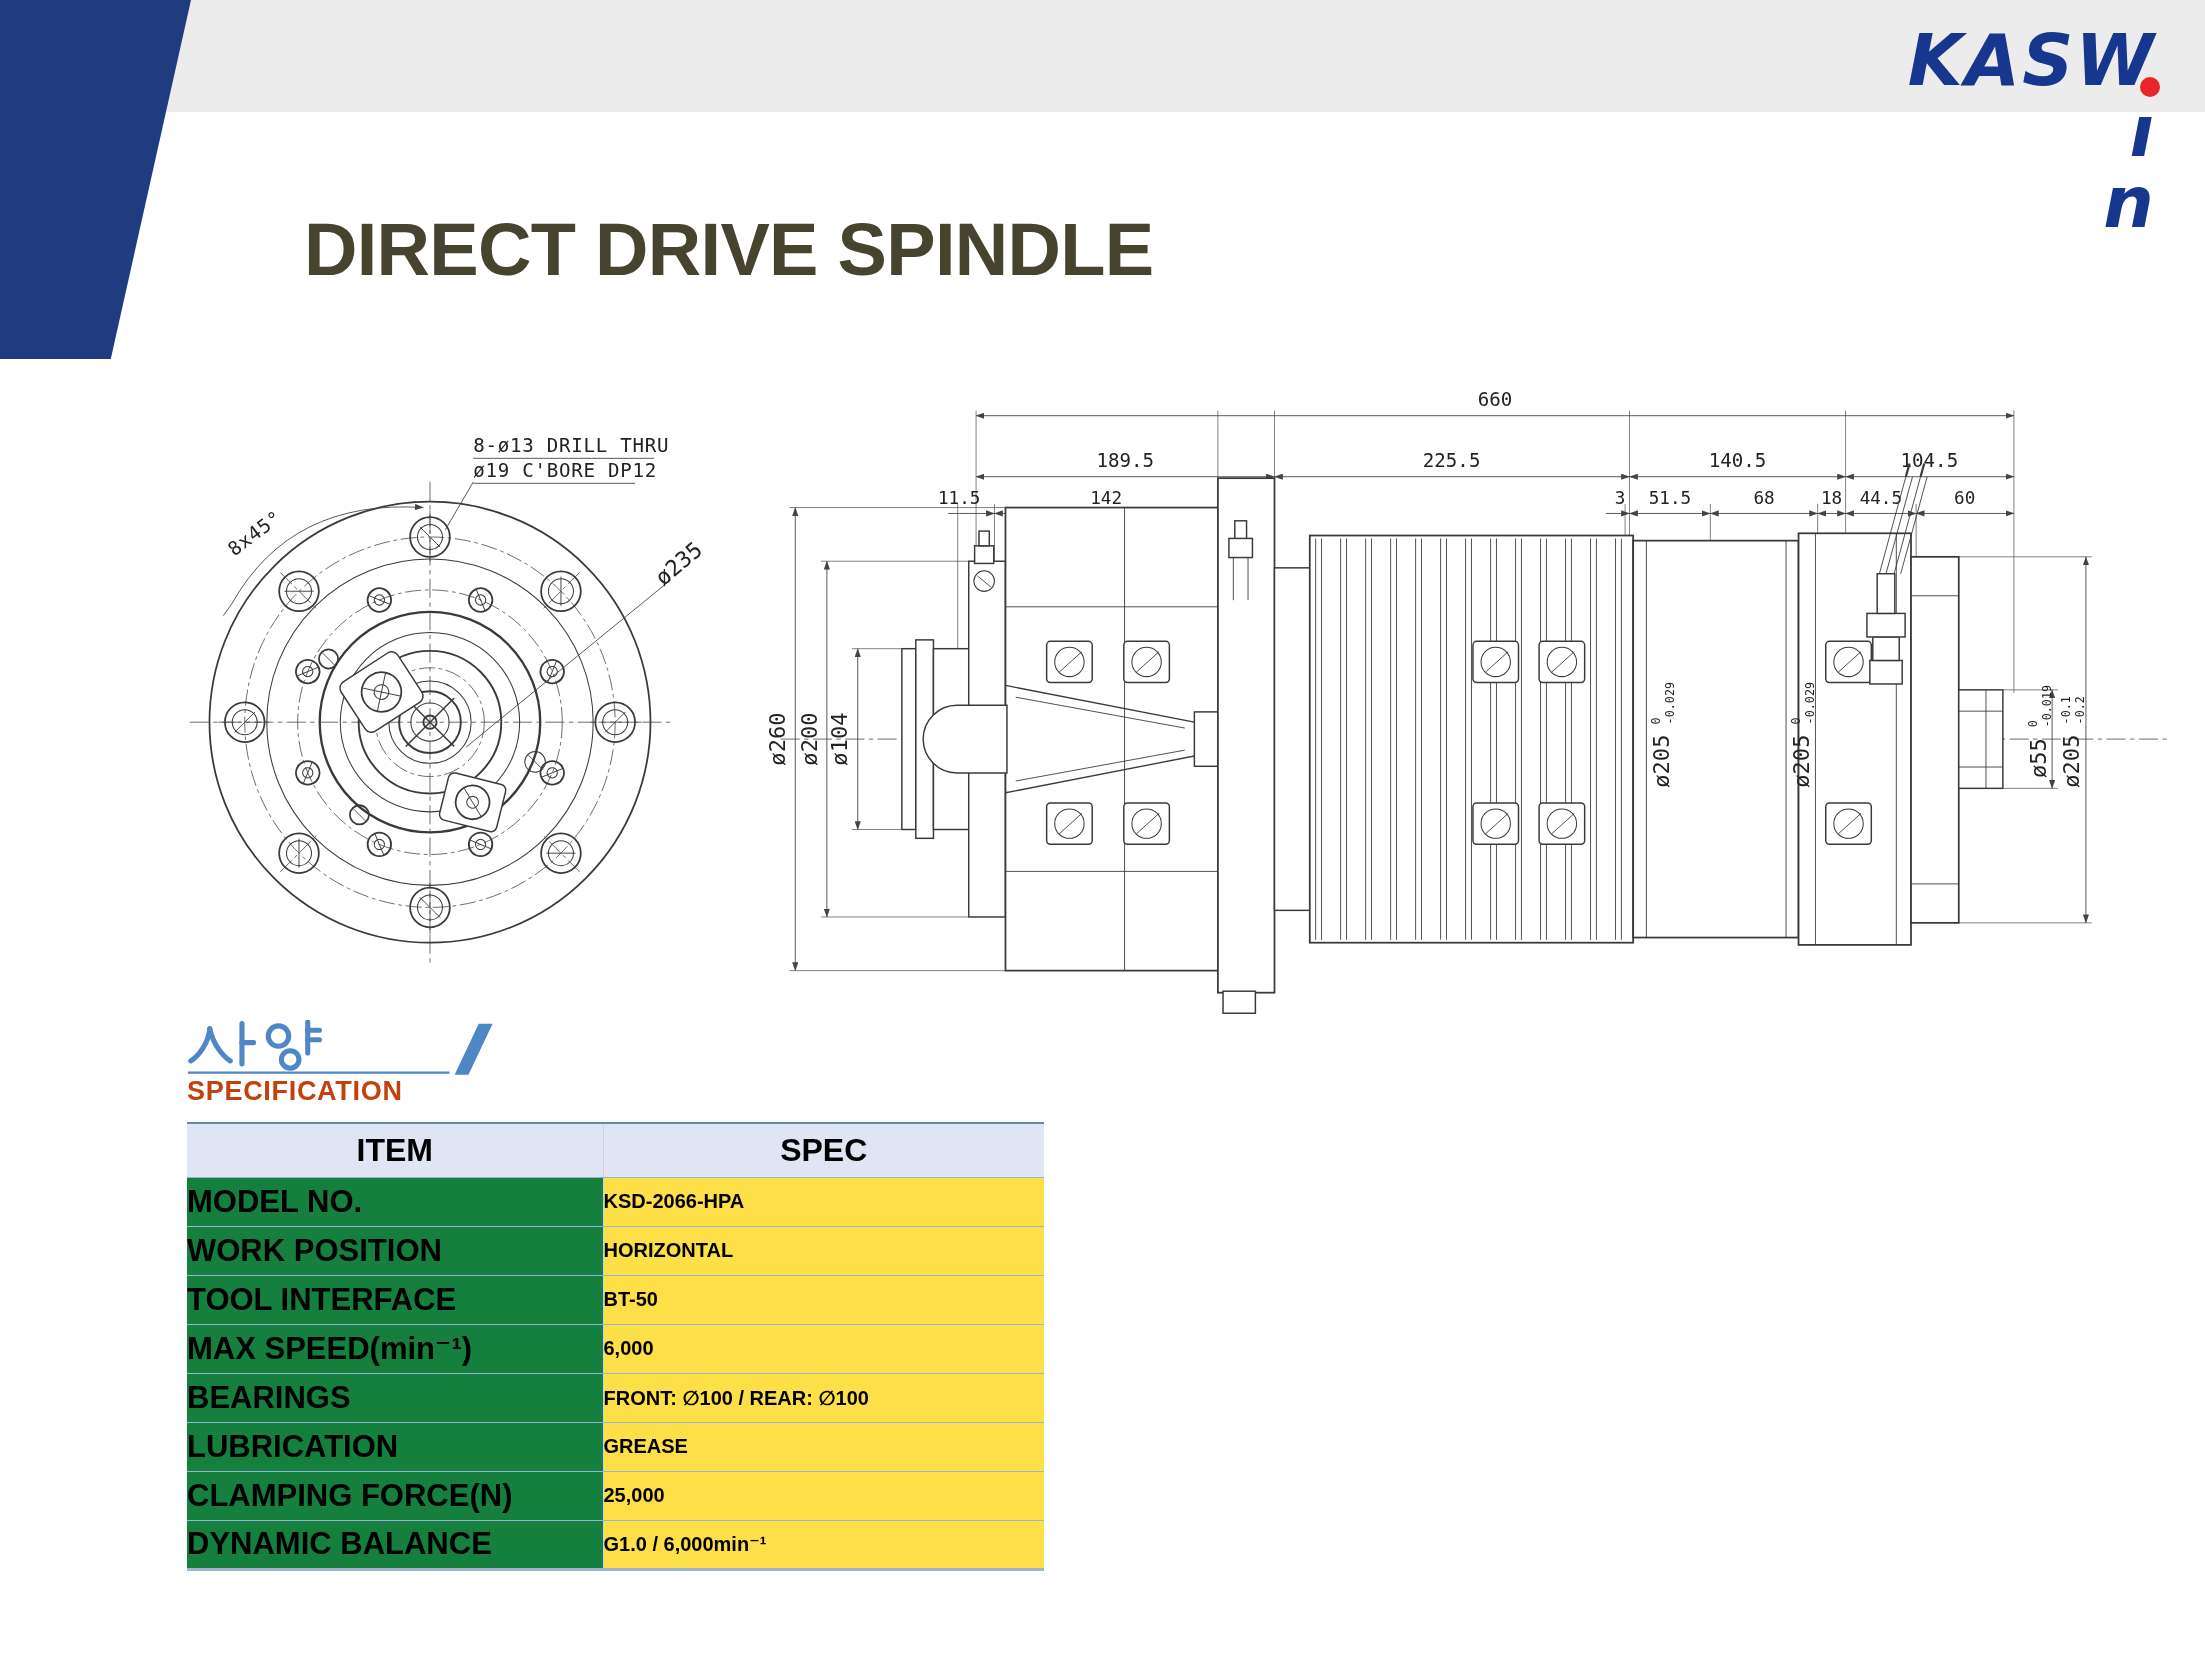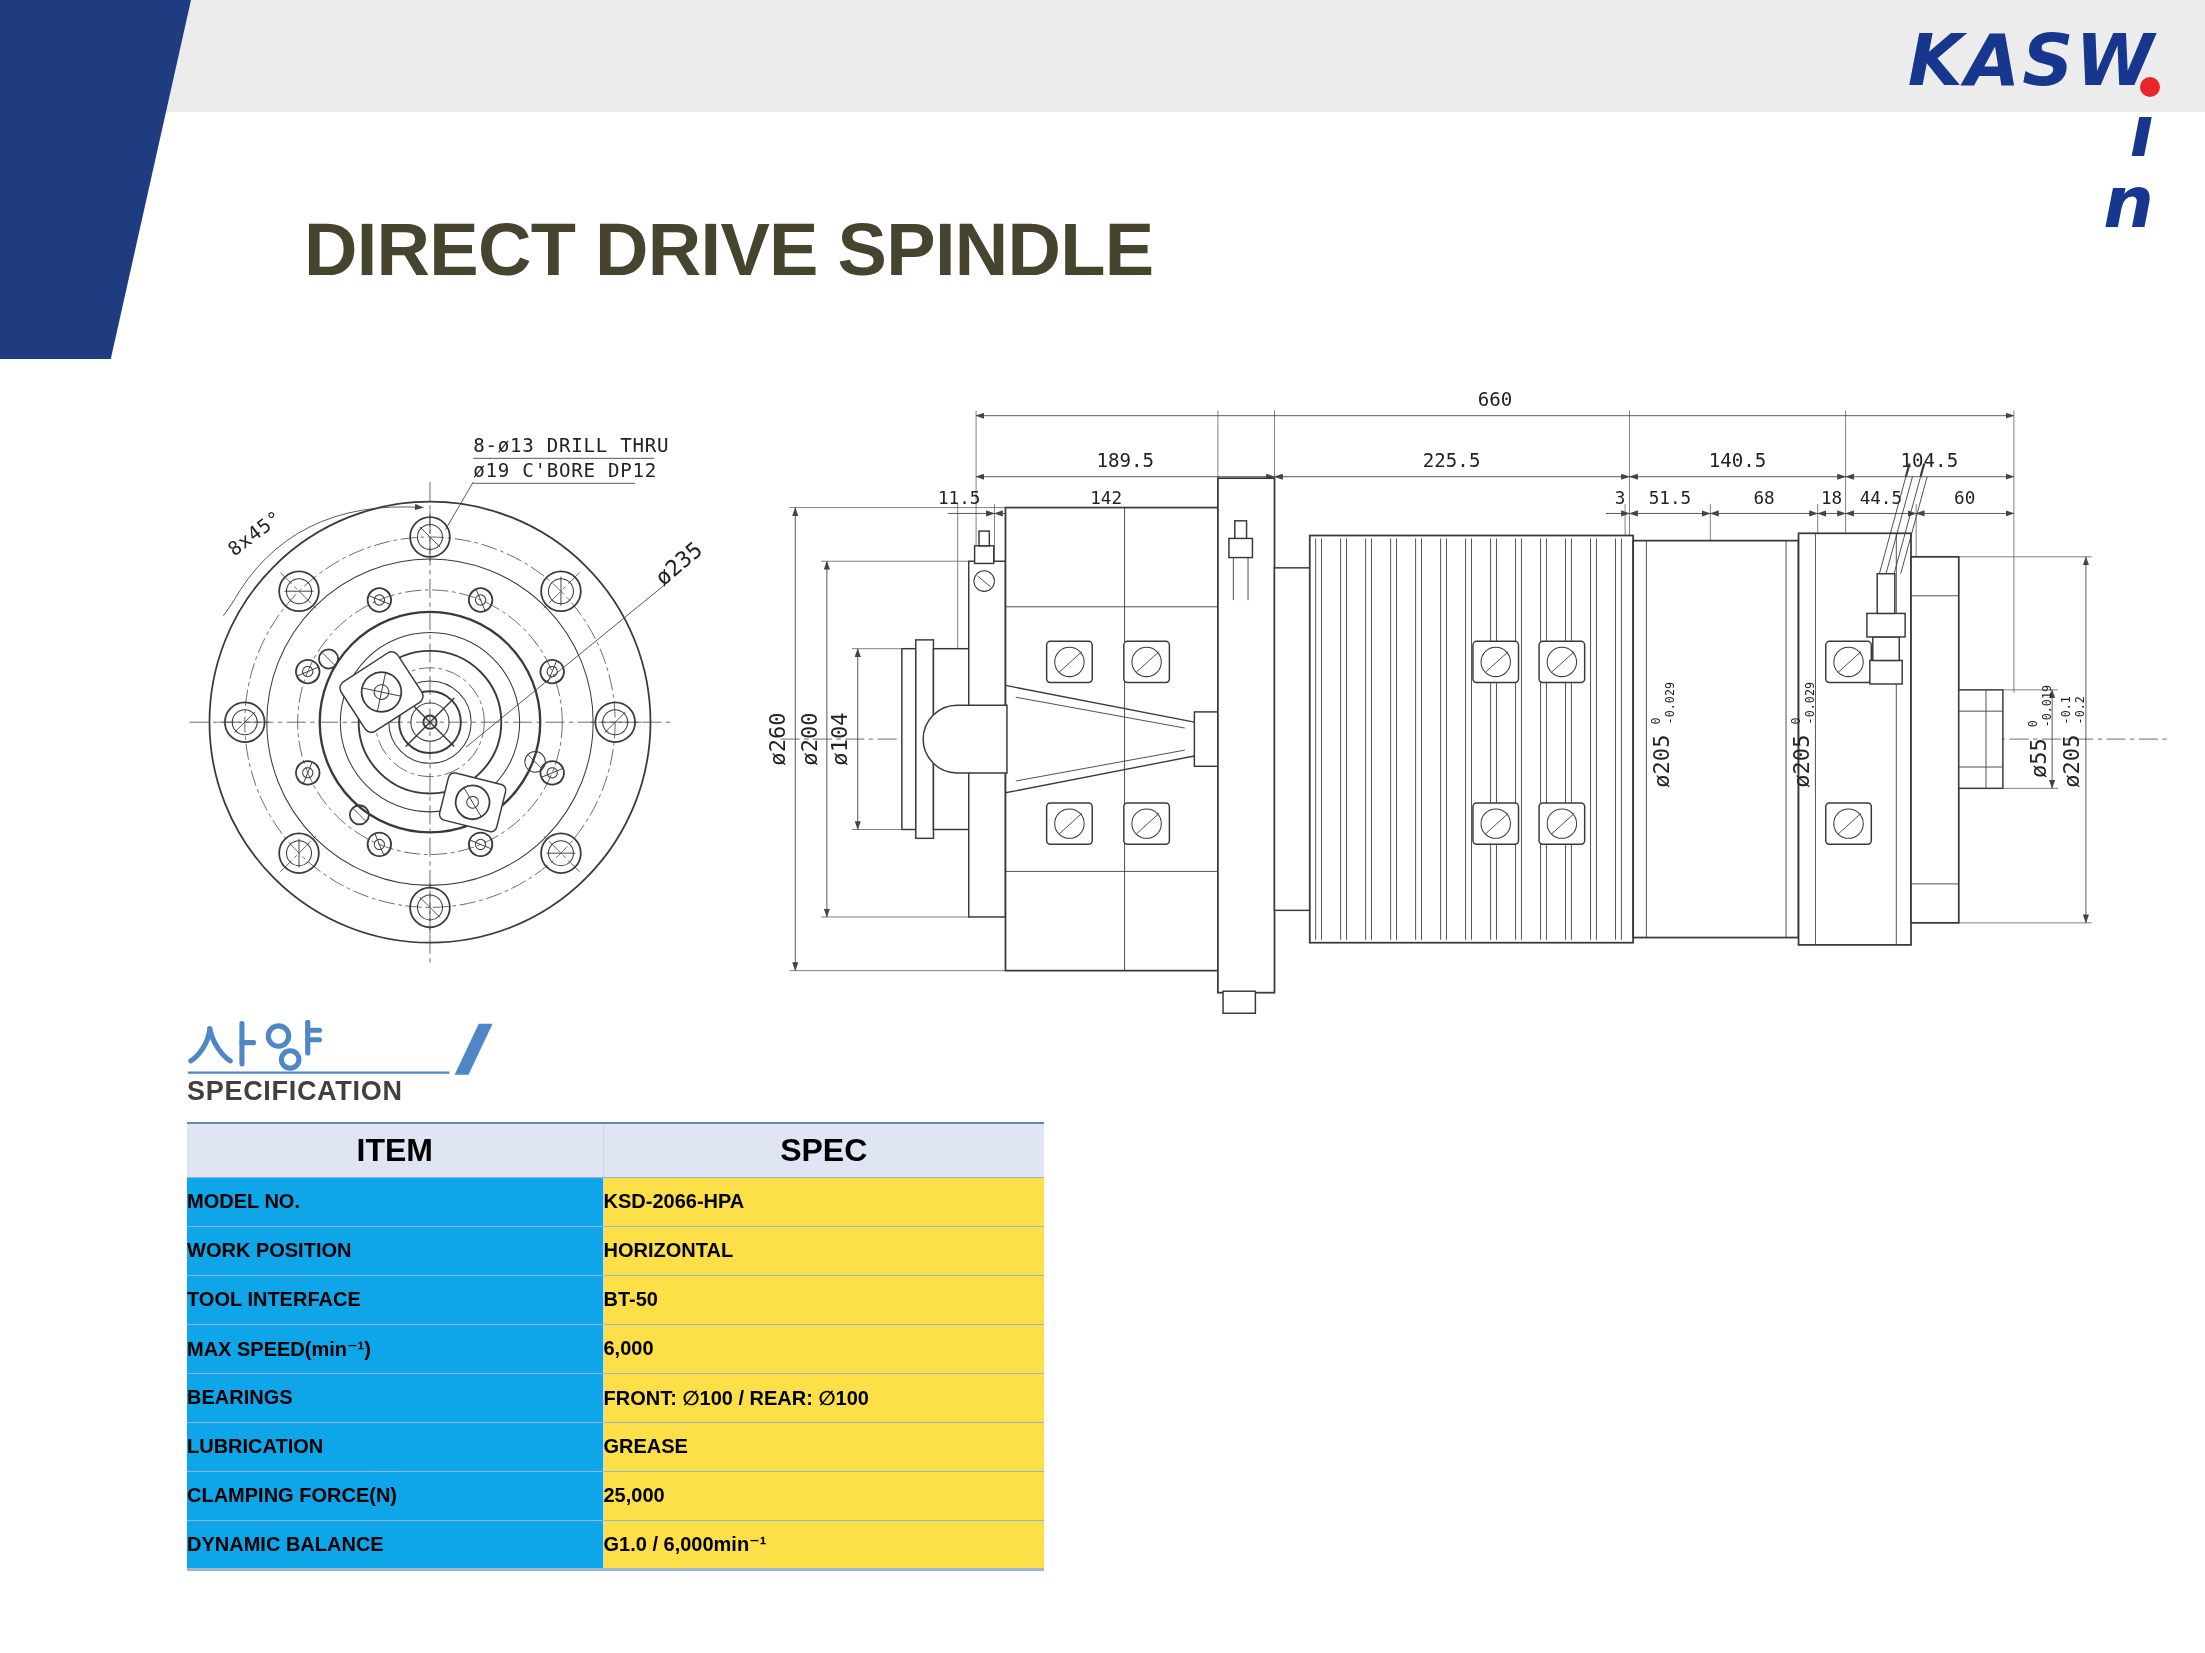--- a/index.html
+++ b/index.html
@@ -36,29 +36,29 @@
   .drawing .c26{fill:none;stroke:#3a3a3a;stroke-width:2.6;}
   .drawing text{font-family:"DejaVu Sans Mono","Liberation Mono",monospace;fill:#222;}
   .drawing .dt{font-size:26px;text-anchor:middle;}
   .drawing .dt2{font-size:24px;text-anchor:middle;}
   .drawing .dia{font-size:30px;text-anchor:middle;}
   .drawing .tol{font-size:16px;text-anchor:start;}
   .drawing .dnote{font-size:26px;letter-spacing:1px;}
 
   
   .spec-head-svg{position:absolute;left:187px;top:1020px;width:316px;height:57px;}
-  .spec-en{position:absolute;left:187px;top:1076px;font-size:27px;font-weight:bold;color:#404040;letter-spacing:0.7px;}
+  .spec-en{position:absolute;left:187px;top:1076px;font-size:27px;font-weight:bold;color:#c2410c;letter-spacing:0.7px;}
 
   
   .spec-table{position:absolute;left:187px;top:1122px;width:857px;border-collapse:collapse;table-layout:fixed;}
   .spec-table th,.spec-table td{padding:0;vertical-align:middle;font-weight:bold;color:#000;}
   .spec-table thead tr{height:54px;}
   .spec-table tbody tr{height:49px;}
   .spec-table thead th{background:#dfe5f2;font-size:32px;border-top:2.9px solid #6089b8;border-bottom:1.5px solid #95b3d7;}
-  .spec-table td.item{background:#0ea5e9;font-size:20px;}
+  .spec-table td.item{background:#15803d;font-size:31px;}
   .spec-table td.spec{background:#fde047;font-size:20px;}
   .spec-table td{border-bottom:1.5px solid #95b3d7;}
   .spec-table tbody tr:last-child td{border-bottom:3.7px solid #9db6d2;}
   .spec-table th.col-spec,.spec-table td.spec{border-left:1.5px solid #cdd3e0;}
   .spec-table col.c1{width:416px;}
   .spec-table col.c2{width:441px;}
 </style>
 </head>
 <body>
 

